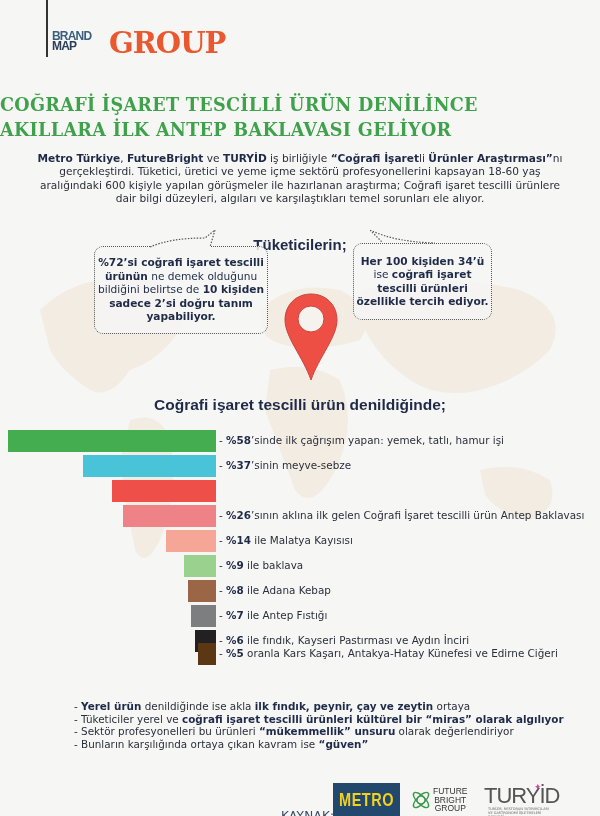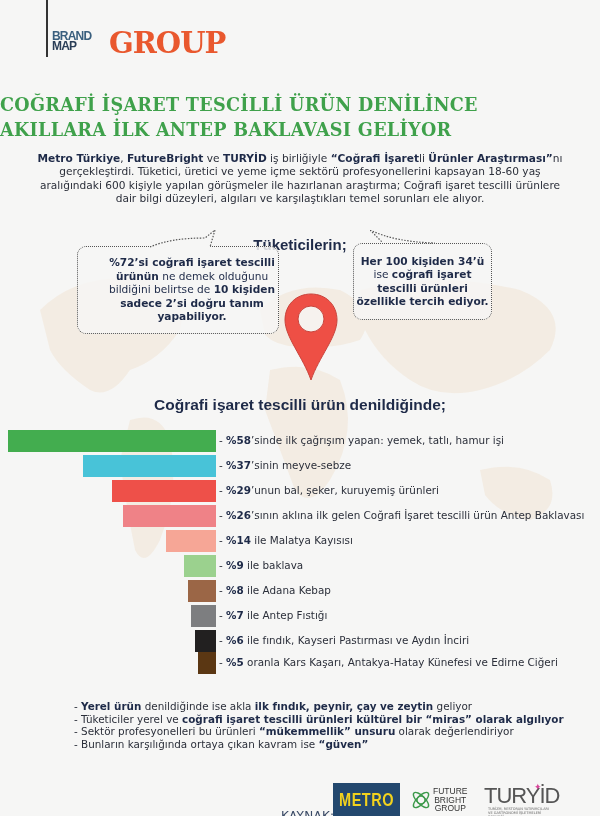--- a/index.html
+++ b/index.html
@@ -35,21 +35,21 @@
     font-family: "Liberation Sans", sans-serif; font-weight: bold; color: #1e2a48; z-index: 2;
   }
   .subhead.s1 { top: 207px; font-size: 15px; margin-top: 29px; }
   .subhead.s2 { top: 396px; font-size: 15.5px; }
 
   .bubble {
     position: absolute; border: 1.5px dotted #555; border-radius: 9px; background: rgba(246,246,245,0.85);
     text-align: center; font-size: 10.6px; line-height: 13.5px; color: #1e2a48; z-index: 2;
     display: flex; align-items: center; justify-content: center;
   }
-  .bubble.b1 { left: 77px; top: 246px; width: 172px; height: 86px; padding-left: 28px; }
+  .bubble.b1 { left: 94px; top: 246px; width: 172px; height: 86px; }
   .bubble.b2 { left: 353px; top: 243px; width: 137px; height: 75px; }
   .tail { position: absolute; z-index: 3; }
 
   .pin { position: absolute; left: 283px; top: 292px; width: 56px; height: 90px; z-index: 2; }
 
   .chart { position: absolute; left: 0; top: 430px; width: 600px; z-index: 2; }
   .row { position: absolute; left: 0; height: 22px; width: 492px; }
   .bar { position: absolute; top: 0; height: 22px; }
   .lbl { position: absolute; left: 219px; top: 4px; font-size: 10.4px; color: #2b2f3a; white-space: nowrap; }
   .lbl b { color: #1e2a48; }
@@ -125,21 +125,20 @@
   <div class="row" style="top:0px">
     <div class="bar" style="left:8px; width:208px; background:#43ad4f;"></div>
     <div class="lbl">- <b>%58</b><span>’sinde ilk çağrışım yapan: yemek, tatlı, hamur işi</span></div>
   </div>
   <div class="row" style="top:25px">
     <div class="bar" style="left:83px; width:133px; background:#48c3d8;"></div>
     <div class="lbl">- <b>%37</b><span>’sinin meyve-sebze</span></div>
   </div>
   <div class="row" style="top:50px">
     <div class="bar" style="left:112px; width:104px; background:#ee5049;"></div>
-    <div class="lbl">- <b>%29</b><span>’unun bal, şeker, kuruyemiş ürünleri</span></div>
   </div>
   <div class="row" style="top:75px">
     <div class="bar" style="left:123px; width:93px; background:#ef8287;"></div>
     <div class="lbl">- <b>%26</b><span>’sının aklına ilk gelen Coğrafi İşaret tescilli ürün Antep Baklavası</span></div>
   </div>
   <div class="row" style="top:100px">
     <div class="bar" style="left:166px; width:50px; background:#f6a696;"></div>
     <div class="lbl">- <b>%14</b><span> ile Malatya Kayısısı</span></div>
   </div>
   <div class="row" style="top:125px">
@@ -151,28 +150,28 @@
     <div class="lbl">- <b>%8</b><span> ile Adana Kebap</span></div>
   </div>
   <div class="row" style="top:175px">
     <div class="bar" style="left:191px; width:25px; background:#7d7e80;"></div>
     <div class="lbl">- <b>%7</b><span> ile Antep Fıstığı</span></div>
   </div>
   <div class="row" style="top:200px">
     <div class="bar" style="left:195px; width:21px; background:#222020;"></div>
     <div class="lbl">- <b>%6</b><span> ile fındık, Kayseri Pastırması ve Aydın İnciri</span></div>
   </div>
-  <div class="row" style="top:222px">
+  <div class="row" style="top:213px">
     <div class="bar" style="left:198px; width:18px; background:#5b3713;"></div>
     <div class="lbl">- <b>%5</b><span> oranla Kars Kaşarı, Antakya-Hatay Künefesi ve Edirne Ciğeri</span></div>
   </div>
 </div>
 
 <div class="notes">
-  <div>- <b>Yerel ürün</b><span> denildiğinde ise akla </span><b>ilk fındık, peynir, çay ve zeytin</b><span> geliyor</span></div>
+  <div>- <b>Yerel ürün</b><span> denildiğinde ise akla </span><b>ilk fındık, peynir, çay ve zeytin</b><span> ortaya</span></div>
   <div>- <span>Tüketiciler yerel ve </span><b>coğrafi işaret tescilli ürünleri kültürel bir “miras” olarak algılıyor</b></div>
   <div>- <span>Sektör profesyonelleri bu ürünleri </span><b>“mükemmellik” unsuru</b><span> olarak değerlendiriyor</span></div>
   <div>- <span>Bunların karşılığında ortaya çıkan kavram ise </span><b>“güven”</b></div>
 </div>
 
 <div class="footer">
   <div class="kaynak">KAYNAK:</div>
   <div class="metro">
       <span>METRO</span>
     </div>

